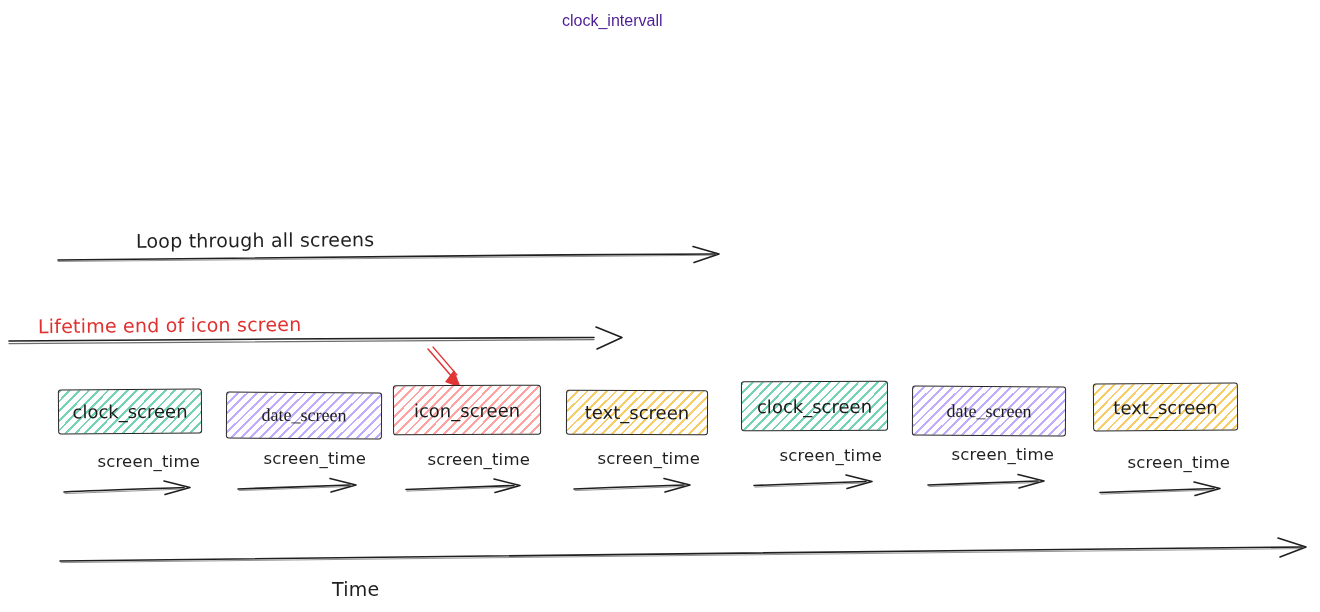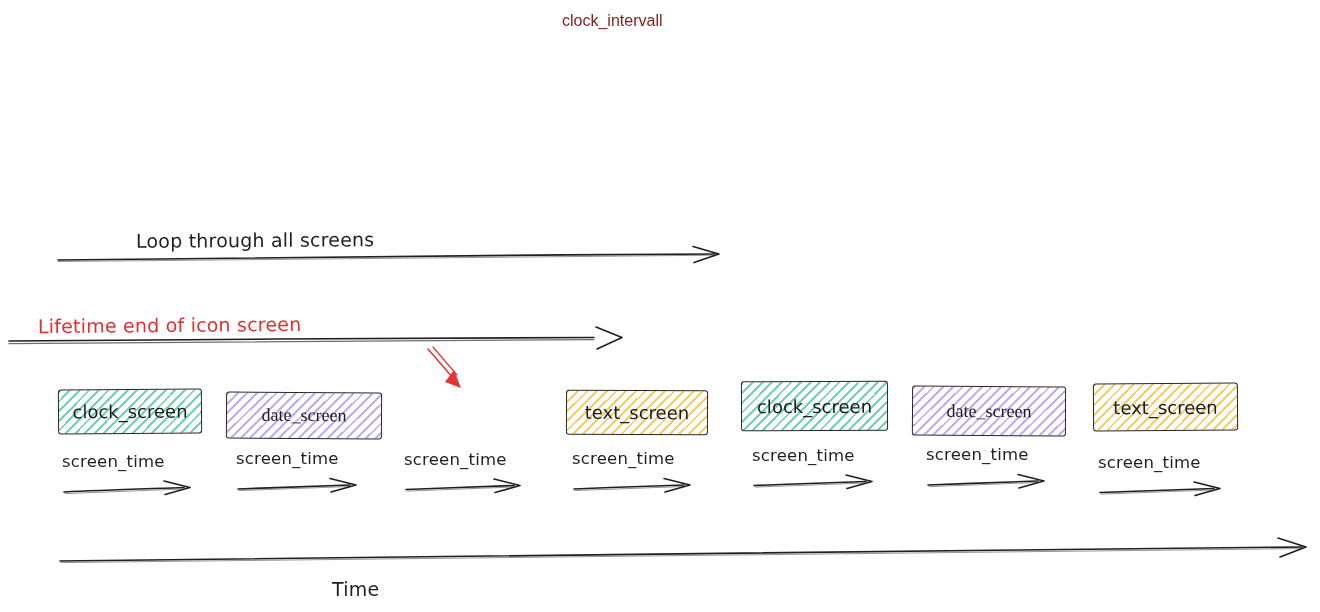--- a/index.html
+++ b/index.html
@@ -8,21 +8,21 @@
     width:1320px;height:612px;
     background:#ffffff;
     overflow:hidden;
     font-family:"DejaVu Sans", sans-serif;
     color:#1f1f1f;
   }
   .abs{position:absolute;}
   #title{
     font-family:"Liberation Sans", sans-serif;
     font-size:16px;
-    color:#7f1d1d;
+    color:#4c1d95;
     left:562px;top:12px;
     white-space:nowrap;
   }
   .hand{
     font-family:"DejaVu Sans", sans-serif;
     letter-spacing:0.2px;
     white-space:nowrap;
   }
   #loop-label{left:136px;top:229px;font-size:19px;transform:rotate(-0.4deg);}
   #lifetime-label{left:38px;top:314px;font-size:19px;color:#e03131;transform:rotate(-0.5deg);}
@@ -40,21 +40,21 @@
     display:flex;align-items:center;justify-content:center;
     border:1.7px solid #272727;border-radius:3px;
     font-size:18px;color:#1b1b1b;
     background-color:#ffffff;
     white-space:nowrap;
   }
   .c-green {background-image:repeating-linear-gradient(135deg, rgba(80,201,162,0.80) 0 2px, transparent 2px 6.8px);}
   .c-purple{background-image:repeating-linear-gradient(135deg, rgba(177,151,252,0.80) 0 2px, transparent 2px 6.8px);font-family:Liberation Serif, serif;}
   .c-red   {background-image:repeating-linear-gradient(135deg, rgba(255,139,139,0.80) 0 2px, transparent 2px 6.8px);}
   .c-yellow{background-image:repeating-linear-gradient(135deg, rgba(245,196,76,0.85) 0 2px, transparent 2px 6.8px);}
-  .st-group{position:absolute;text-align:left;}
+  .st-group{position:absolute;text-align:right;}
   .st-label{font-size:16.5px;margin-bottom:7px;white-space:nowrap;}
 </style>
 </head>
 <body>
 
 <div id="canvas">
 
   <div id="title" class="abs">clock_intervall</div>
 
   <div id="loop-label" class="abs hand">Loop through all screens</div>
@@ -72,20 +72,21 @@
   </svg>
 
   <svg class="sketch red abs" style="left:421px;top:345px;" width="46" height="46" viewBox="0 0 46 46">
     <path style="stroke-width:1.5" d="M7 4 L 32 33"></path>
     <path style="stroke-width:1.2" d="M12 2 L 36 30"></path>
     <polygon points="40,43 24,37 33,25"></polygon>
   </svg>
 
   <div class="screen-box c-green" style="left:58px;top:389px;width:142px;height:43px;transform:rotate(-0.4deg);">clock_screen</div>
   <div class="screen-box c-purple" style="left:226px;top:392px;width:154px;height:45px;transform:rotate(0.35deg);">date_screen</div>
+  <div class="screen-box c-red" style="left:393px;top:385px;width:146px;height:48px;transform:rotate(-0.3deg);">icon_screen</div>
   <div class="screen-box c-yellow" style="left:566px;top:390px;width:140px;height:43px;transform:rotate(0.25deg);">text_screen</div>
   <div class="screen-box c-green" style="left:741px;top:381px;width:145px;height:48px;transform:rotate(-0.2deg);">clock_screen</div>
   <div class="screen-box c-purple" style="left:912px;top:386px;width:152px;height:48px;transform:rotate(0.3deg);">date_screen</div>
   <div class="screen-box c-yellow" style="left:1093px;top:383px;width:143px;height:46px;transform:rotate(-0.35deg);">text_screen</div>
 
   <div class="st-group" style="left:62px;top:452px;width:138px;">
     <div class="st-label hand">screen_time</div>
     <svg class="sketch" width="138" height="22" viewBox="0 0 138 22">
       <path d="M2 14 C 42 12, 96 10.5, 122 9.5"></path>
         <path class="thin" d="M3 15.6 L 121 11"></path>

